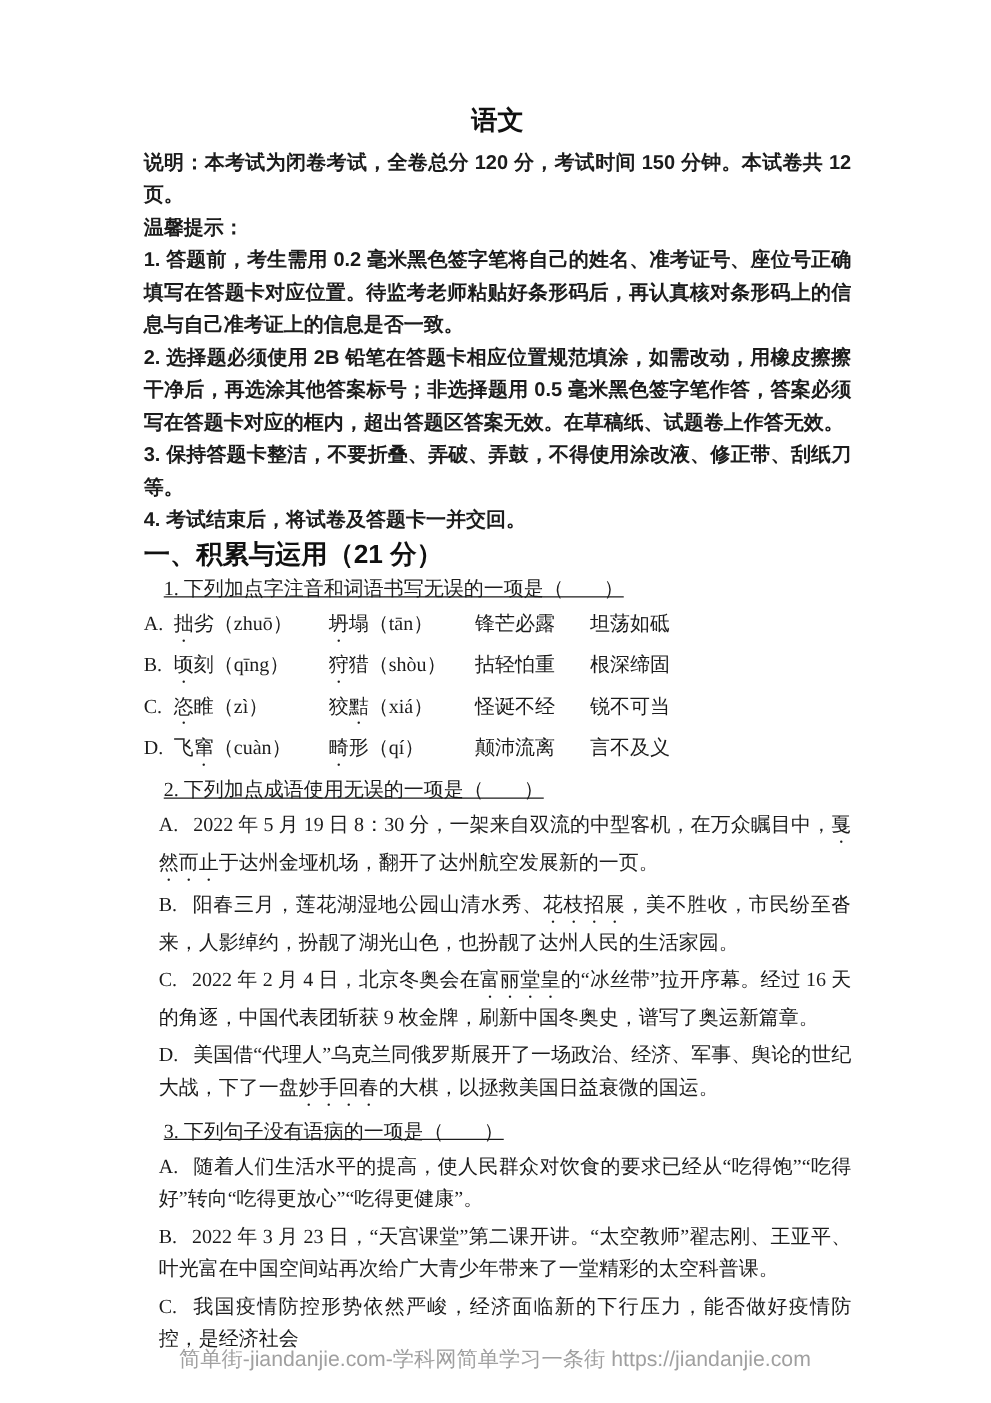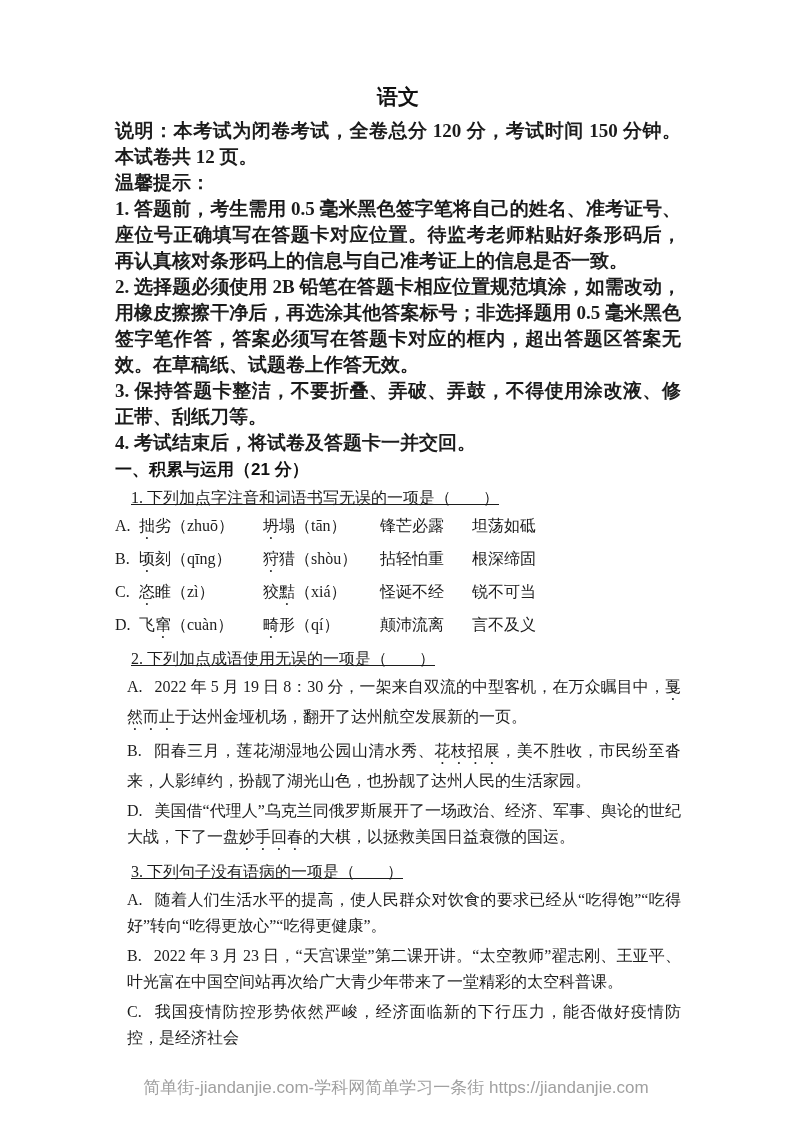--- a/index.html
+++ b/index.html
@@ -23,32 +23,32 @@
   .doc-title {
     margin: 0 0 8px 0;
     text-align: center;
     font-family: "Liberation Sans", "DejaVu Sans", sans-serif;
     font-weight: 700;
     font-size: 21px;
     line-height: 26px;
     color: #111;
   }
   .notice {
-    font-family: Liberation Serif, serif;
+    font-family: Liberation Sans, sans-serif;
     font-weight: 700;
-    font-size: 19px;
+    font-size: 16px;
     line-height: 26px;
     text-align: justify;
   }
   .notice p { margin: 0; }
   .section-heading {
     margin: 0;
     font-family: "Liberation Sans", "DejaVu Sans", sans-serif;
     font-weight: 700;
-    font-size: 17px;
+    font-size: 21px;
     line-height: 27px;
     color: #111;
   }
   .q-stem {
     margin: 1px 0 2px 16px;
     line-height: 27px;
     text-align: justify;
     text-decoration: underline;
   }
   .q1-row {
@@ -89,21 +89,21 @@
 </head>
 <body>
 
 <div class="page">
 
   <h1 class="doc-title">语文</h1>
 
   <div class="notice">
     <p>说明：本考试为闭卷考试，全卷总分 120 分，考试时间 150 分钟。本试卷共 12 页。</p>
     <p>温馨提示：</p>
-    <p>1. 答题前，考生需用 0.5 毫米黑色签字笔将自己的姓名、准考证号、座位号正确填写在答题卡对应位置。待监考老师粘贴好条形码后，再认真核对条形码上的信息与自己准考证上的信息是否一致。</p>
+    <p>1. 答题前，考生需用 0.2 毫米黑色签字笔将自己的姓名、准考证号、座位号正确填写在答题卡对应位置。待监考老师粘贴好条形码后，再认真核对条形码上的信息与自己准考证上的信息是否一致。</p>
     <p>2. 选择题必须使用 2B 铅笔在答题卡相应位置规范填涂，如需改动，用橡皮擦擦干净后，再选涂其他答案标号；非选择题用 0.5 毫米黑色签字笔作答，答案必须写在答题卡对应的框内，超出答题区答案无效。在草稿纸、试题卷上作答无效。</p>
     <p>3. 保持答题卡整洁，不要折叠、弄破、弄鼓，不得使用涂改液、修正带、刮纸刀等。</p>
     <p>4. 考试结束后，将试卷及答题卡一并交回。</p>
   </div>
 
   <h2 class="section-heading">一、积累与运用（21 分）</h2>
 
   <div>
     <p class="q-stem">1. 下列加点字注音和词语书写无误的一项是（　　）</p>
 
@@ -139,20 +139,23 @@
 
   <div>
     <p class="q-stem">2. 下列加点成语使用无误的一项是（　　）</p>
     <p class="option">
       <span class="opt-letter">A.</span><span><span>2022 年 5 月 19 日 8：30 分，一架来自双流的中型客机，在万众瞩目中，</span><span class="em-dot">戛然而止</span><span>于达州金垭机场，翻开了达州航空发展新的一页。</span></span>
     </p>
     <p class="option">
       <span class="opt-letter">B.</span><span><span>阳春三月，莲花湖湿地公园山清水秀、</span><span class="em-dot">花枝招展</span><span>，美不胜收，市民纷至沓来，人影绰约，扮靓了湖光山色，也扮靓了达州人民的生活家园。</span></span>
     </p>
     <p class="option">
+      <span class="opt-letter">C.</span><span><span>2022 年 2 月 4 日，北京冬奥会在</span><span class="em-dot">富丽堂皇</span><span>的“冰丝带”拉开序幕。经过 16 天的角逐，中国代表团斩获 9 枚金牌，刷新中国冬奥史，谱写了奥运新篇章。</span></span>
+    </p>
+    <p class="option">
       <span class="opt-letter">D.</span><span><span>美国借“代理人”乌克兰同俄罗斯展开了一场政治、经济、军事、舆论的世纪大战，下了一盘</span><span class="em-dot">妙手回春</span><span>的大棋，以拯救美国日益衰微的国运。</span></span>
     </p>
   </div>
 
   <div>
     <p class="q-stem">3. 下列句子没有语病的一项是（　　）</p>
     <p class="option">
       <span class="opt-letter">A.</span><span><span>随着人们生活水平的提高，使人民群众对饮食的要求已经从“吃得饱”“吃得好”转向“吃得更放心”“吃得更健康”。</span></span>
     </p>
     <p class="option">

